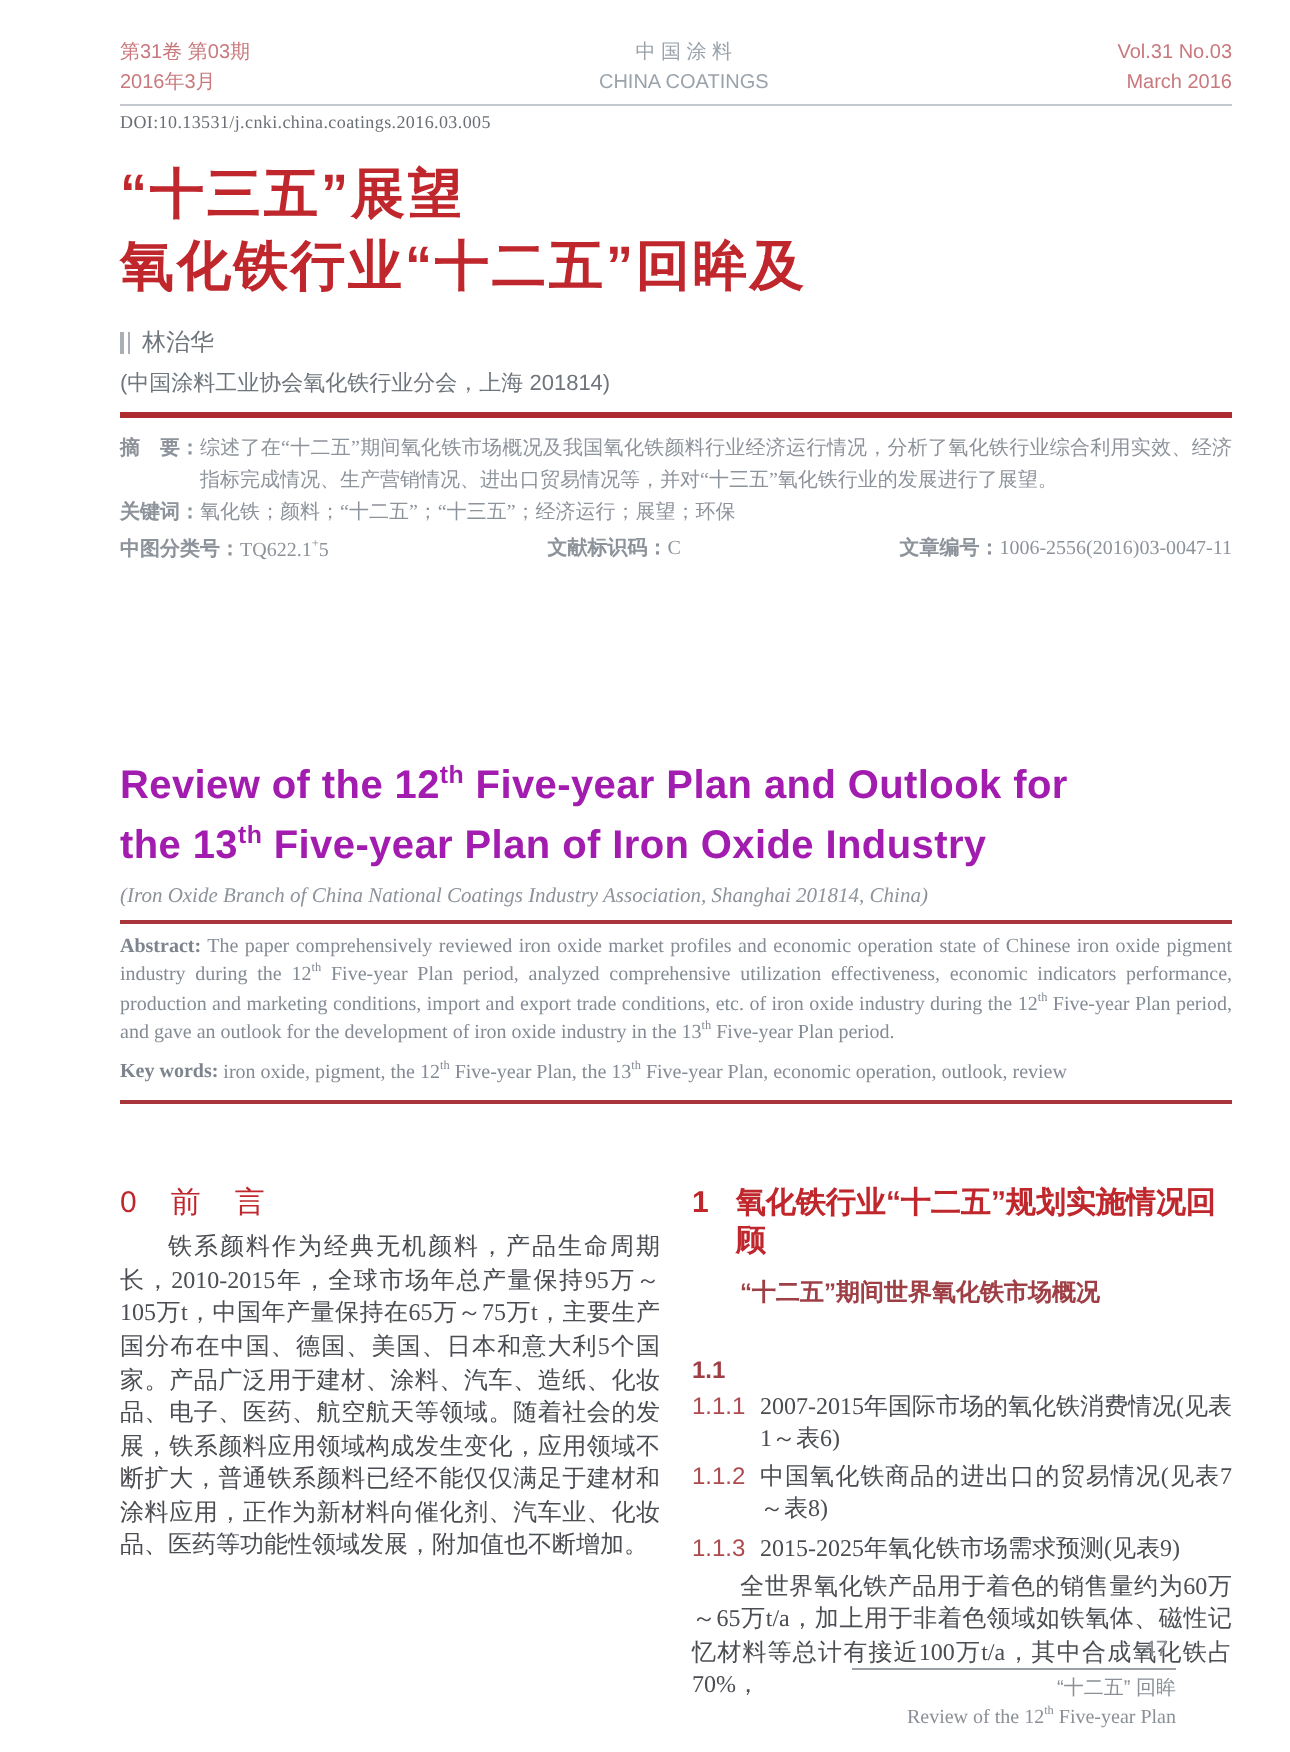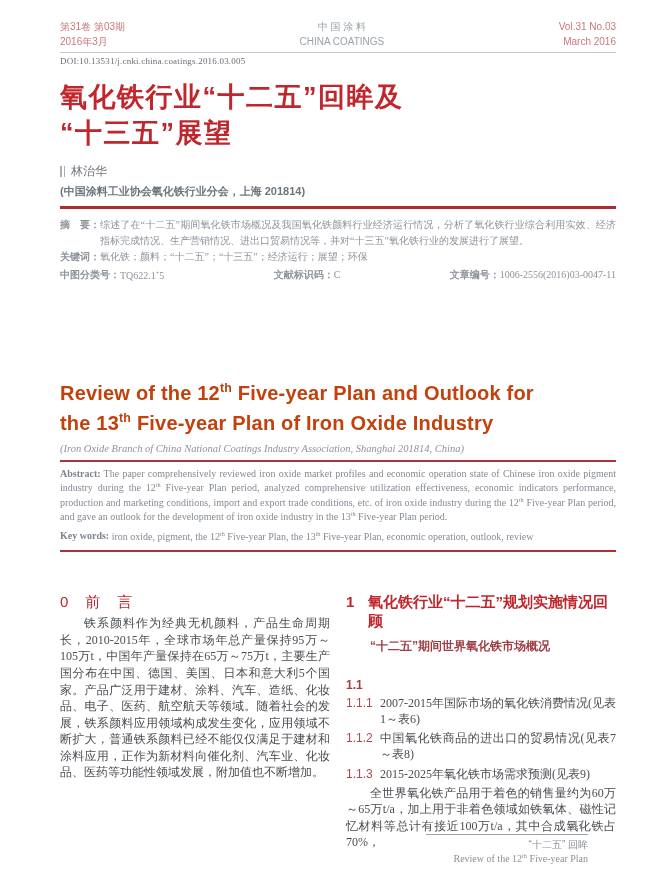--- a/index.html
+++ b/index.html
@@ -13,33 +13,33 @@
   .jheader .left,.jheader .right{color:#c9797d;}
   .jheader .right{text-align:right;}
   .jheader .center{color:#9aa3ab;text-align:center;}
   .hairline{border-bottom:1px solid #c3c9ce;margin-top:3px;}
   .doi{font-family:"Liberation Serif","DejaVu Serif",serif;font-size:9px;color:#6a6f75;margin-top:3px;letter-spacing:.2px;}
   
   .title-cn{margin-top:14px;font-size:27px;font-weight:bold;color:#c0272d;line-height:1.32;letter-spacing:1.5px;}
   .author-row{margin-top:12px;font-size:12px;color:#6f757c;display:flex;align-items:center;}
   .author-marker{display:inline-flex;gap:2px;margin-right:6px;}
   .author-marker i{display:inline-block;width:1.5px;height:11px;background:#a9afb5;}
-  .affil-cn{margin-top:4px;font-size:11px;color:#6f757c;font-weight:bold;}
+  .affil-cn{margin-top:4px;font-size:11px;color:#6f757c;}
   .rule-red-thick{height:3px;background:#ae2b30;margin-top:7px;}
   
   .abs-block{margin-top:8px;font-family:"Liberation Serif","DejaVu Serif",serif;font-size:10px;color:#8d939b;line-height:1.6;}
   .abs-row{display:flex;}
   .abs-row .lbl{font-weight:bold;flex:0 0 auto;white-space:pre;}
   .abs-row .txt{text-align:justify;}
   .meta-row{display:flex;justify-content:space-between;margin-top:2px;}
   .meta-row .lbl{font-weight:bold;}
   sup{font-size:62%;}
   
   .eng{margin-top:94px;}
-  .title-en{font-size:20px;font-weight:bold;color:#c2410c;line-height:1.5;letter-spacing:.2px;}
+  .title-en{font-size:20px;font-weight:bold;color:#a21caf;line-height:1.5;letter-spacing:.2px;}
   .author-en{margin-top:10px;font-size:11px;color:#80878f;}
   .affil-en{margin-top:5px;font-family:"Liberation Serif","DejaVu Serif",serif;font-style:italic;font-size:10.5px;color:#8d939b;}
   .rule-red-thin{height:2px;background:#a8353b;margin-top:6px;}
   .eng-abs{margin:5px 0 0 0;font-family:"Liberation Serif","DejaVu Serif",serif;font-size:10px;color:#848b95;line-height:1.42;text-align:justify;}
   .eng-abs .lbl{font-weight:bold;color:#7d848e;}
   
   .columns{display:flex;gap:16px;margin-top:40px;}
   .col{flex:1;min-width:0;}
   .h-red{font-size:15px;font-weight:normal;color:#c0272d;line-height:1.3;letter-spacing:1px;}
   .para{margin-top:4px;font-family:"Liberation Serif","DejaVu Serif",serif;font-size:12px;line-height:1.38;color:#4a4d52;text-align:justify;text-indent:2em;}
@@ -78,22 +78,22 @@
     </div>
     <div class="right">
       <div>Vol.31  No.03</div>
       <div>March 2016</div>
     </div>
   </div>
   <div class="hairline"></div>
   <div class="doi">DOI:10.13531/j.cnki.china.coatings.2016.03.005</div>
 
   <div class="title-cn">
+    <div>“十三五”展望</div>
     <div>氧化铁行业“十二五”回眸及</div>
-    <div>“十三五”展望</div>
   </div>
 
   <div class="author-row">
     <span class="author-marker">
         <i></i>
         <i></i>
       </span>
     <span>林治华</span>
   </div>
   <div class="affil-cn">(中国涂料工业协会氧化铁行业分会，上海  201814)</div>

